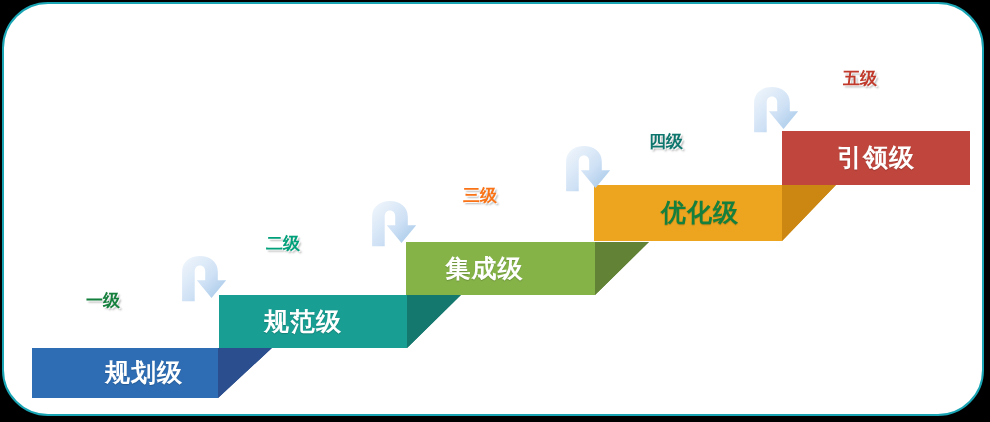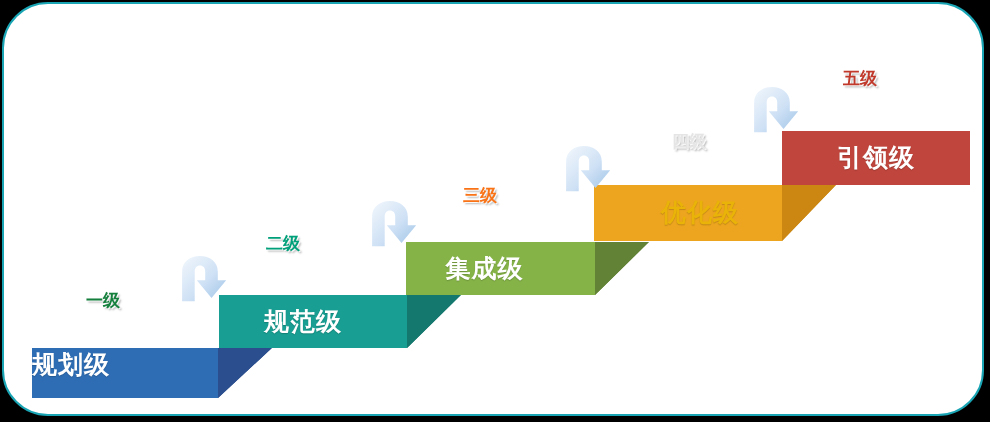--- a/index.html
+++ b/index.html
@@ -96,24 +96,24 @@
         </g>
         <g transform="translate(564,145) scale(1.05)">
           <path d="M2,44 L2,16 C2,6 10,1 19,1 C28,1 36,6 36,16 L36,24 L44,24 L30,41 L16,24 L24,24 L24,16 C24,12 22,10 19,10 C16,10 14,12 14,16 L14,44 Z" fill="url(#arrowgrad)"></path>
         </g>
         <g transform="translate(752,86) scale(1.05)">
           <path d="M2,44 L2,16 C2,6 10,1 19,1 C28,1 36,6 36,16 L36,24 L44,24 L30,41 L16,24 L24,24 L24,16 C24,12 22,10 19,10 C16,10 14,12 14,16 L14,44 Z" fill="url(#arrowgrad)"></path>
         </g>
       </g>
   </svg>
 
-  <div class="step-label" style="color: rgb(255, 255, 255); left: 32px; top: 348px; width: 224px; text-align: left;">规划级</div>
+  <div class="step-label" style="color: rgb(255, 255, 255); left: 32px; top: 356px; width: 224px; text-align: center;">规划级</div>
   <div class="step-label" style="color: rgb(255, 255, 255); left: 219px; top: 304.5px; width: 168px; text-align: center;">规范级</div>
   <div class="step-label" style="color: rgb(255, 255, 255); left: 406px; top: 251.5px; width: 157px; text-align: center;">集成级</div>
-  <div class="step-label" style="color: #eab308; left: 594px; top: 196px; width: 212px; text-align: center;">优化级</div>
+  <div class="step-label" style="color: #15803d; left: 594px; top: 196px; width: 212px; text-align: center;">优化级</div>
   <div class="step-label" style="color: rgb(255, 255, 255); left: 782px; top: 141px; width: 188px; text-align: center;">引领级</div>
 
   <div class="level-label" style="color: #15803d; left: 86px; top: 289px;">一级</div>
   <div class="level-label" style="color: rgb(0, 160, 122); left: 266px; top: 232px;">二级</div>
   <div class="level-label" style="color: #f97316; left: 463px; top: 184px;">三级</div>
-  <div class="level-label" style="color: #e5e5e5; left: 672px; top: 130px;">四级</div>
+  <div class="level-label" style="color: #0f766e; left: 649px; top: 130px;">四级</div>
   <div class="level-label" style="color: rgb(192, 57, 43); left: 843px; top: 67px;">五级</div>
 </div>
 
 </body></html>

